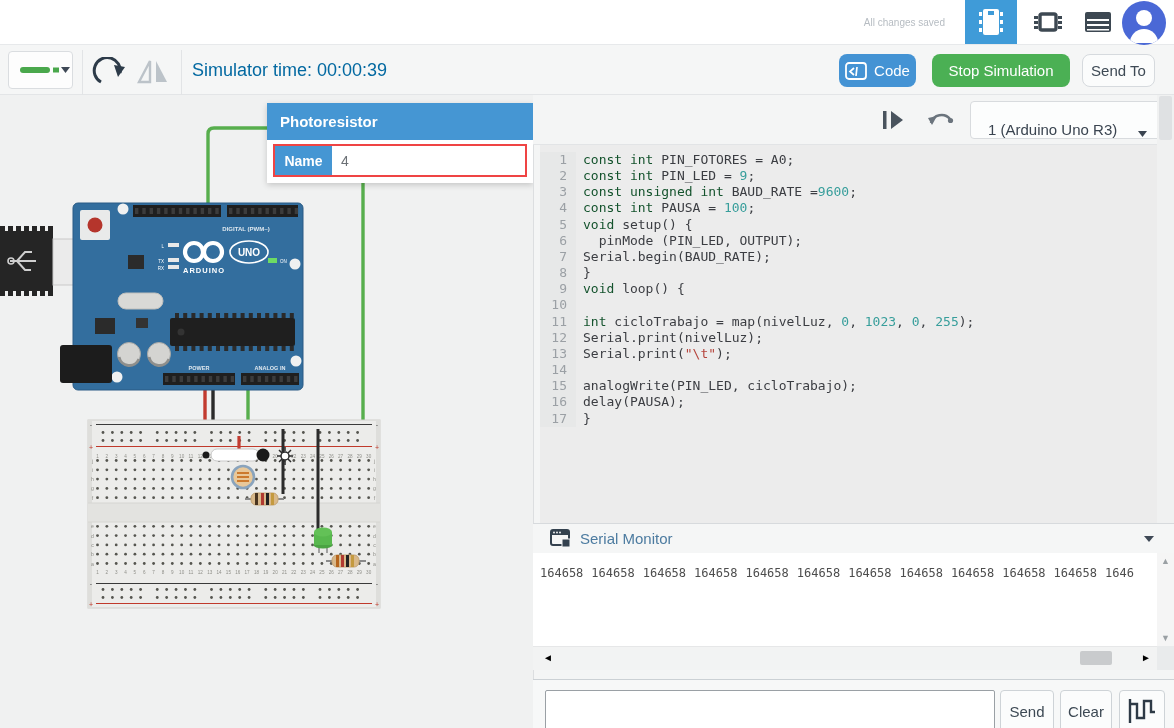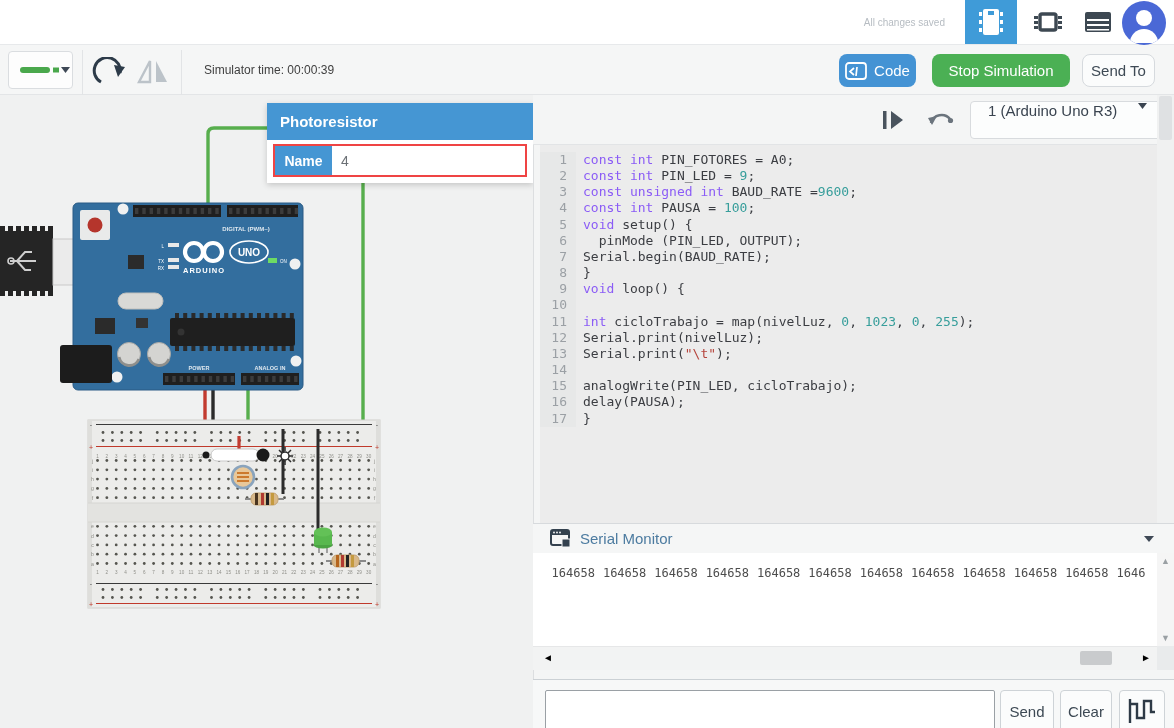--- a/index.html
+++ b/index.html
@@ -16,21 +16,21 @@
   #btn-circuit { left:965px; background:#3f9bd8; }
   #btn-chip { left:1022px; }
   #btn-table { left:1072px; }
   #avatar { left:1122px; top:1px; width:44px; height:44px; border-radius:50%; background:#4a68d6; overflow:hidden; }
 
   
   #toolbar { left:0; top:45px; width:1174px; height:50px; background:#f5f6f6; border-bottom:1px solid #e3e5e7; }
   .tsep { top:50px; width:1px; height:49px; background:#e2e4e6; }
   #wire-dd { left:8px; top:51px; width:65px; height:38px; background:#fdfdfd; border:1px solid #dadde0;
     border-radius:4px; display:flex; align-items:center; padding-left:11px; cursor:pointer; }
-  #sim-time { left:204px; top:45px; height:50px; line-height:50px; color:#404040; font-size:12px; }
+  #sim-time { left:192px; top:45px; height:50px; line-height:50px; color:#0369a1; font-size:18px; }
   .toolbtn { top:54px; height:33px; border-radius:8px; display:flex; align-items:center; justify-content:center;
     font-size:15px; cursor:pointer; }
   #code-btn { left:839px; width:77px; background:#4493d4; color:#fff; gap:7px; }
   #stop-btn { left:932px; width:138px; background:#4bb054; color:#fff; }
   #sendto-btn { left:1082px; width:73px; background:#fbfcfc; border:1px solid #d6dade; color:#3e4a55; }
 
   
   #canvas { left:0; top:95px; width:533px; height:633px; background:#f0f1f1; overflow:hidden; }
 
   
@@ -41,38 +41,38 @@
   #popup-row { display:flex; height:33px; border:2px solid #ef4444; }
   #popup-name { width:57px; background:#4596d3; color:#fff; font-size:14px; font-weight:600;
     display:flex; align-items:center; justify-content:center; }
   #popup-input { flex:1; border:none; outline:none; font-size:14px; color:#6b7075; padding-left:9px;
     font-family:"Liberation Sans", sans-serif; }
 
   
   #rpanel { left:533px; top:95px; width:641px; height:633px; background:#f4f5f5; border-left:1px solid #dcdee0; }
   #code-header { left:533px; top:95px; width:641px; height:50px; background:#f4f5f5; border-bottom:1px solid #e2e4e6; }
   #board-dd { left:970px; top:101px; width:191px; height:38px; background:#fcfdfd; border:1px solid #d8dbde;
-    border-radius:4px; display:flex; align-items:flex-start; justify-content:space-between;
+    border-radius:4px; display:flex; align-items:flex-end; justify-content:space-between;
     padding:0 12px 0 17px; font-size:15px; color:#3a4450; cursor:pointer; }
   #code-area { left:540px; top:145px; width:617px; height:378px; background:#ececec; overflow:hidden;
     font-family:"DejaVu Sans Mono", monospace; font-size:13px; line-height:16.15px; padding-top:7px; }
   .code-line { display:flex; white-space:pre; }
   .ln { width:36px; text-align:right; padding-right:9px; color:#9ba0a5; background:#e7e8e8; flex:0 0 36px; }
   .lt { padding-left:7px; color:#3b3d42; }
-  .tk-k { color:#8b5cf6; } .tk-n { color:#379e9b; } .tk-s { color:#b5443c; } .tk-p { color:#3b3d42; }
+  .tk-k { color:#14532d; } .tk-n { color:#379e9b; } .tk-s { color:#b5443c; } .tk-p { color:#3b3d42; }
   #code-vscroll { left:1157px; top:95px; width:17px; height:428px; background:#f0f1f1; }
   #code-vthumb { left:1159px; top:96px; width:13px; height:44px; background:#dfe1e3; border-radius:2px; }
 
   
   #serial-header { left:533px; top:523px; width:641px; height:30px; background:#f5f6f6; border-top:1px solid #d7dadd;
     display:flex; align-items:center; cursor:pointer; }
   #serial-title { color:#4c7ba0; font-size:15px; margin-left:8px; }
   #serial-body { left:533px; top:553px; width:624px; height:93px; background:#ffffff; overflow:hidden; }
   #serial-output { display:flex; gap:8px; padding:13px 0 0 7px; font-family:"DejaVu Sans Mono", monospace;
-    font-size:12px; color:#4d4d4d; white-space:nowrap;justify-content:center; }
+    font-size:12px; color:#4d4d4d; white-space:nowrap; }
   #serial-vscroll { left:1157px; top:553px; width:17px; height:93px; background:#f5f5f5; color:#9aa0a4;
     font-size:9px; display:flex; flex-direction:column; justify-content:space-between; align-items:center; padding:3px 0; }
   #hscroll { left:533px; top:646px; width:624px; height:24px; background:#f2f3f3; border-top:1px solid #e6e7e8;
     color:#555; }
   #hthumb { left:1080px; top:651px; width:32px; height:14px; background:#c9cbcd; border-radius:2px; }
   .harrow { top:646px; width:20px; height:24px; line-height:24px; text-align:center; font-size:10px; cursor:pointer; }
   #hcorner { left:1157px; top:646px; width:17px; height:24px; background:#e9ebec; }
 
   
   #bottom-row { left:533px; top:679px; width:641px; height:49px; background:#f7f8f8; border-top:1px solid #ccd1d5; }

